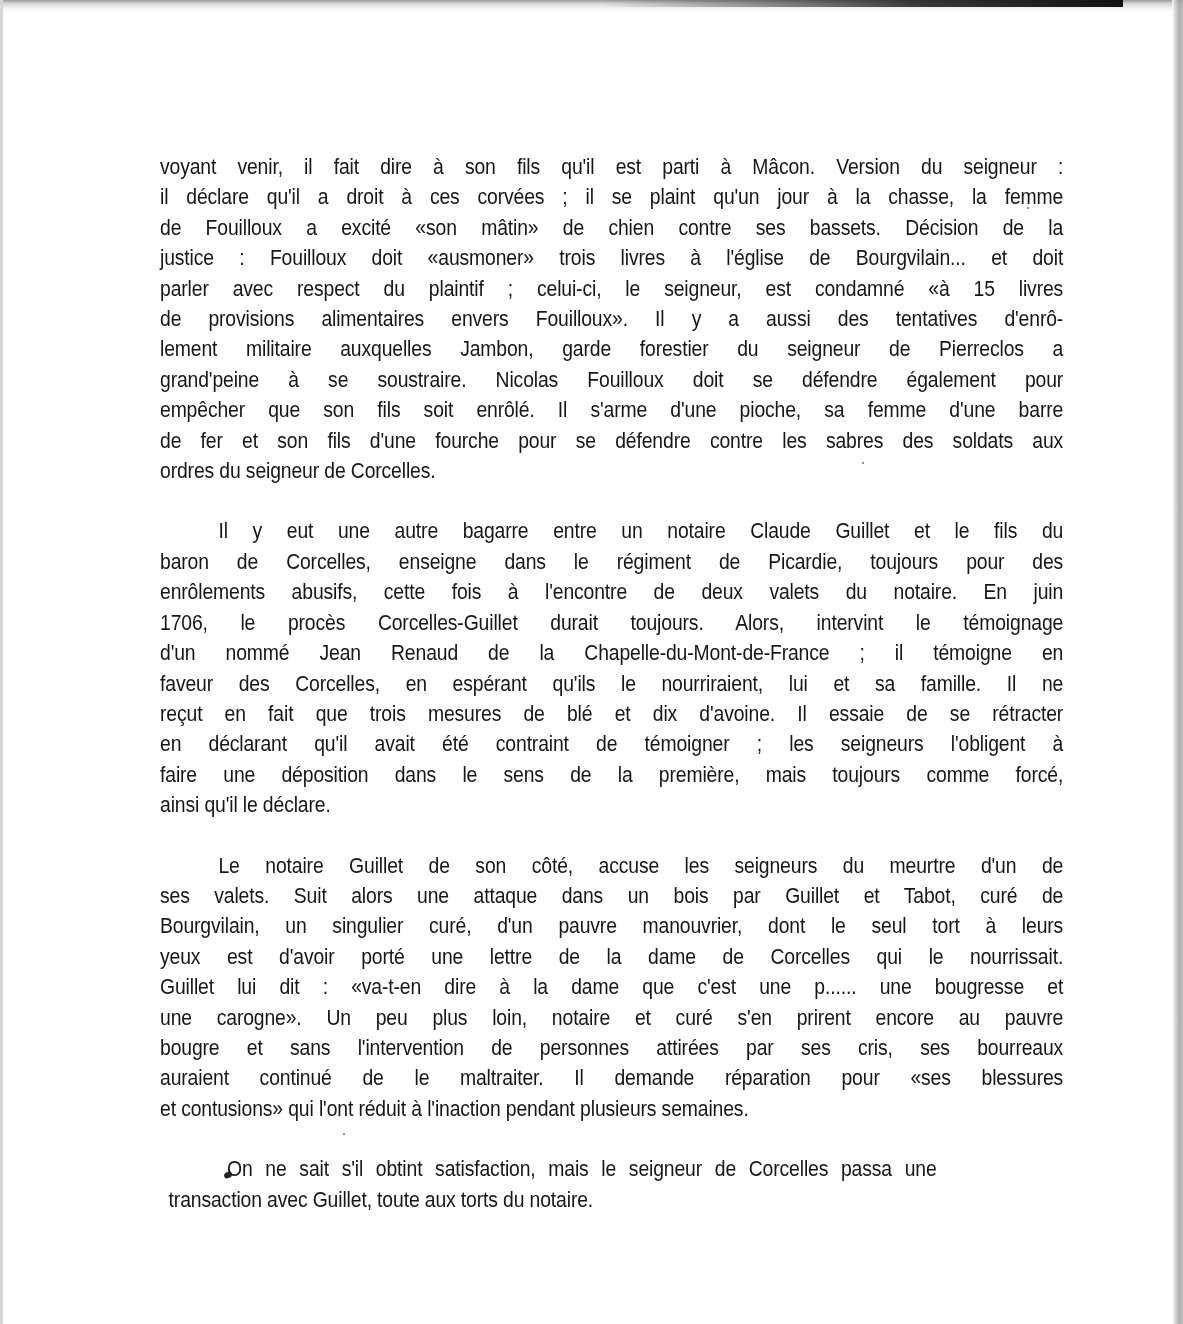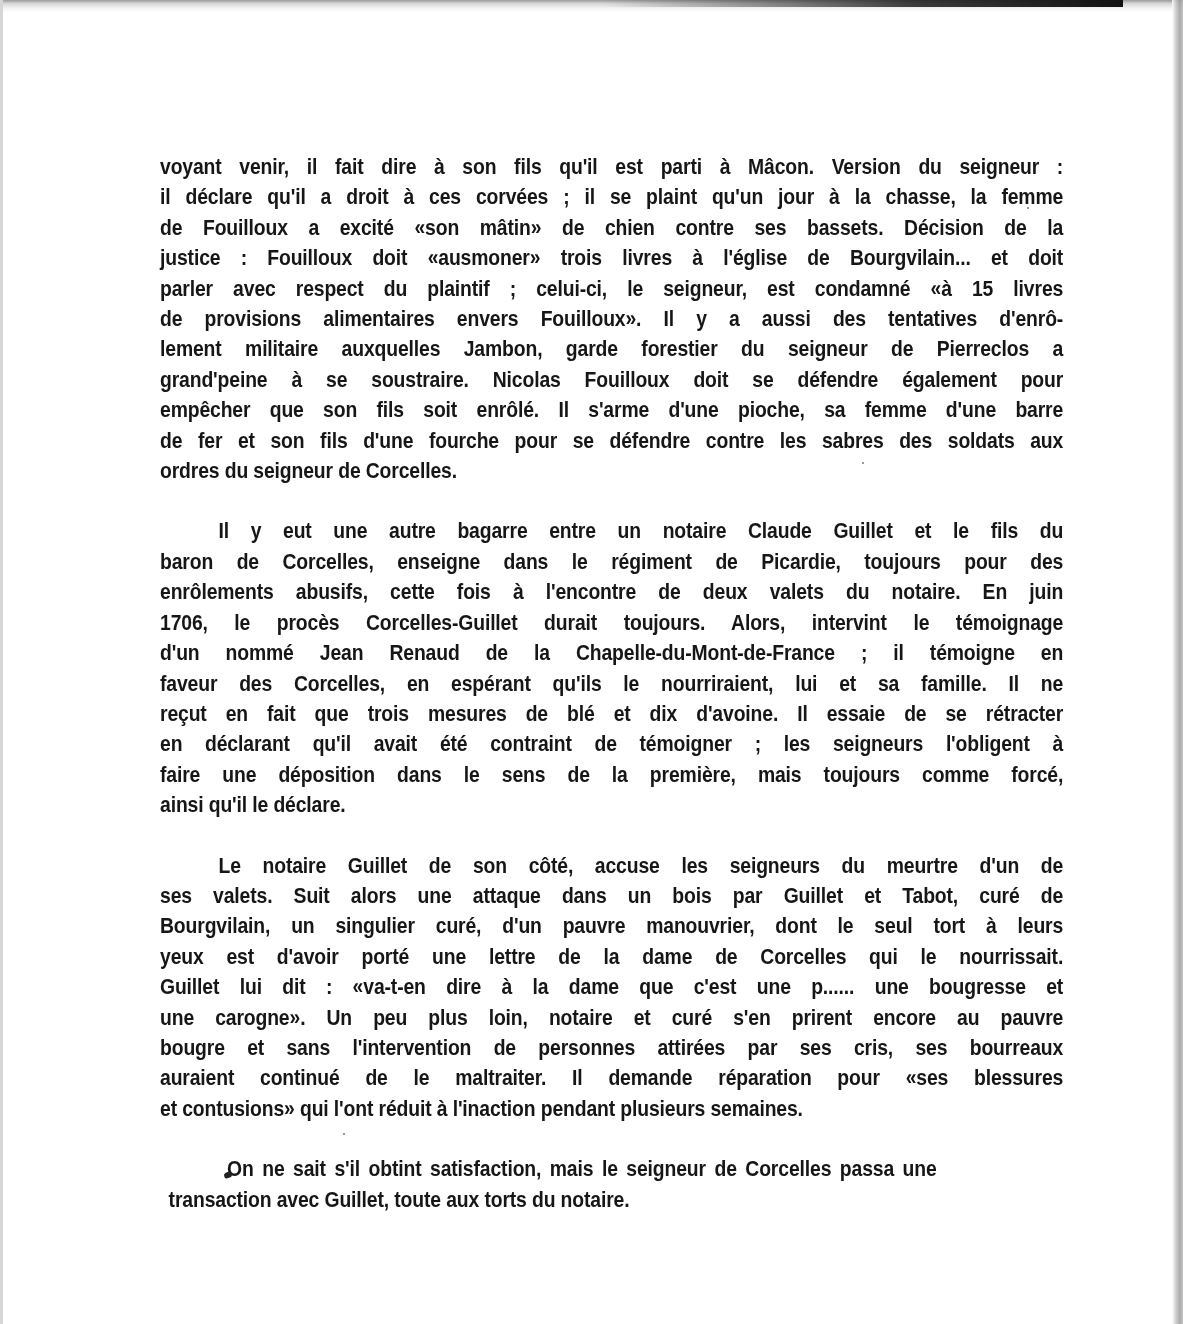--- a/index.html
+++ b/index.html
@@ -25,21 +25,20 @@
     opacity: 0.85;
   }
   .scan-left {
     position: absolute; left: 0; top: 0; width: 3px; height: 1324px;
     background: #d6d6d6;
   }
   .page {
     position: absolute;
     left: 160px; top: 152px;
     width: 903px;
-    font-weight: bold;
   }
   .para {
     margin: 0 0 30px 0;
     font-size: 22.5px;
     line-height: 30.4px;
     text-align: justify;
     text-align-last: left;
     letter-spacing: -0.15px;
     word-spacing: 0px;
     transform-origin: left top;

